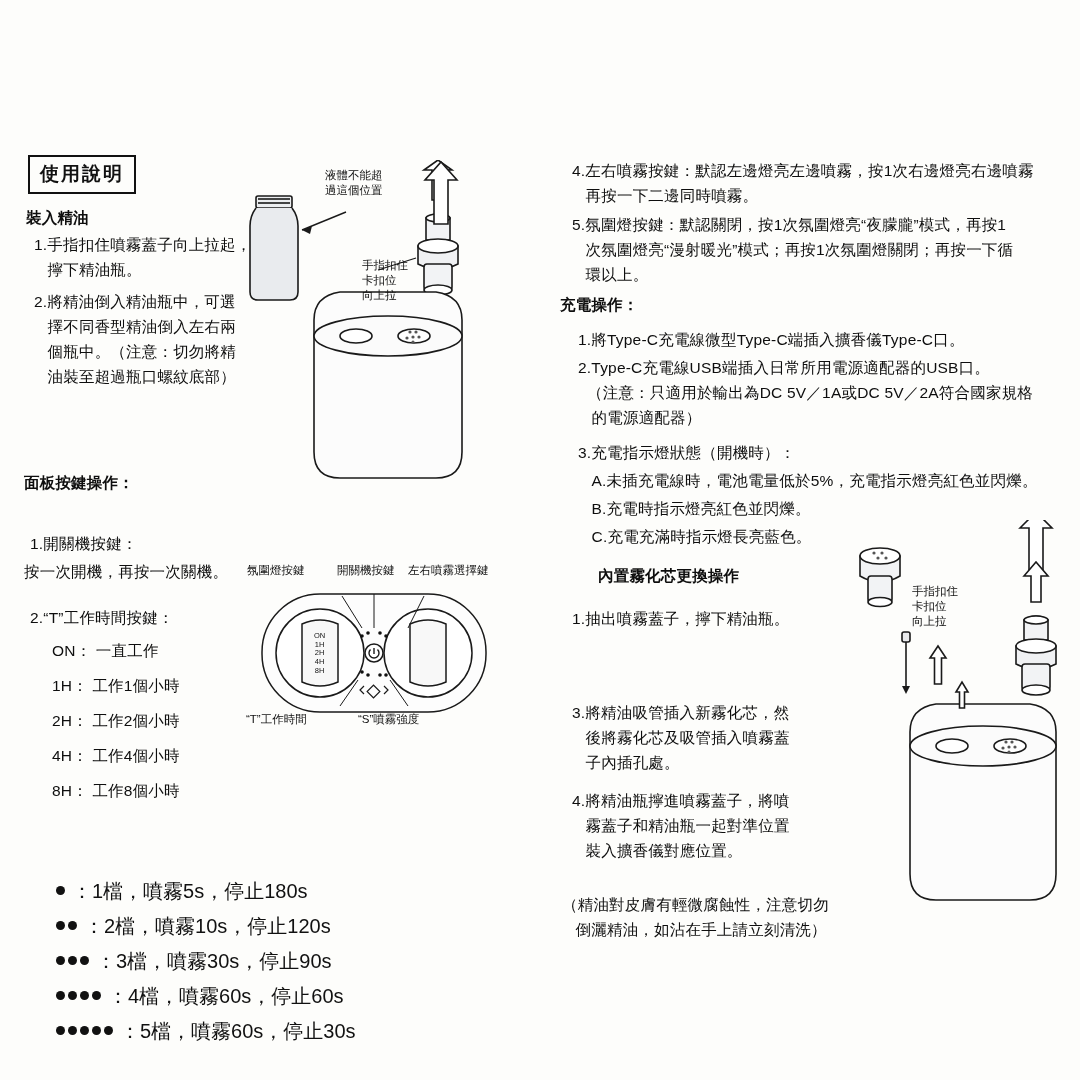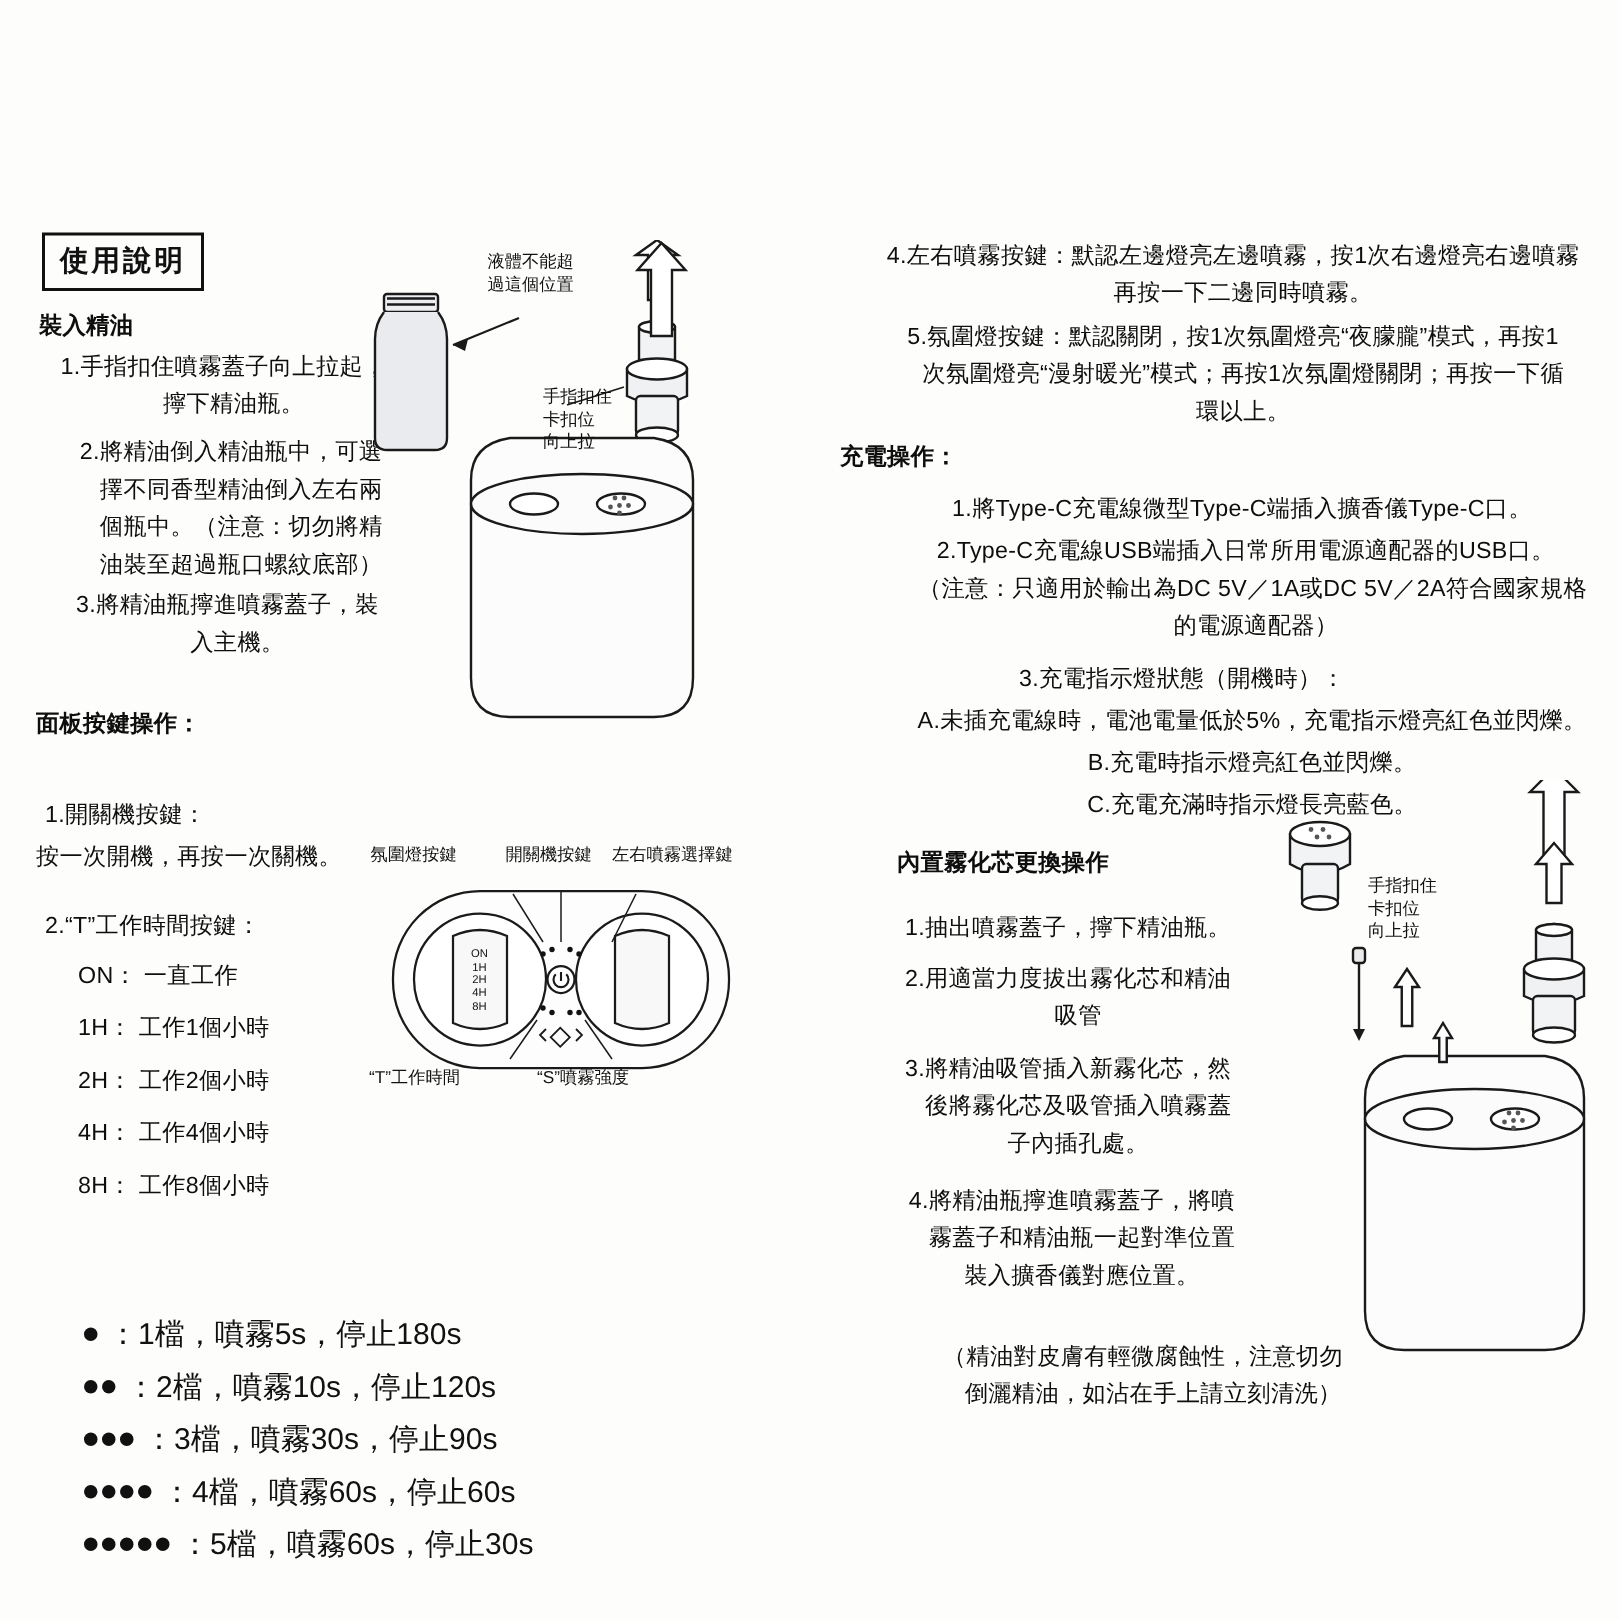--- a/index.html
+++ b/index.html
@@ -42,21 +42,20 @@
   }
 
   
   .txt {
     position: absolute;
     font-size: 15.5px;
     line-height: 1.62;
     letter-spacing: .2px;
     white-space: pre-wrap;
     color: #0e0e0e;
-    text-align: center;
   }
   .bold { font-weight: bold; }
 
   .title-box {
     position: absolute;
     left: 28px;
     top: 155px;
     border: 2px solid #111;
     padding: 4px 10px 5px 10px;
     font-size: 19px;
@@ -104,22 +103,20 @@
       <div class="title-box">使用說明</div>
 
       <div class="txt bold" style="left:26px; top:205px;">裝入精油</div>
 
       <div class="txt" style="left:34px; top:232px; width:230px;">1.手指扣住噴霧蓋子向上拉起，
    擰下精油瓶。</div>
       <div class="txt" style="left:34px; top:289px; width:240px;">2.將精油倒入精油瓶中，可選
    擇不同香型精油倒入左右兩
    個瓶中。（注意：切勿將精
    油裝至超過瓶口螺紋底部）</div>
-      <div class="txt" style="left:34px; top:391px; width:235px;">3.將精油瓶擰進噴霧蓋子，裝
-   入主機。</div>
 
       <div class="art" style="left:228px; top:160px;">
         <svg width="290" height="360" viewBox="0 0 290 360" fill="none" stroke="#1a1a1a" stroke-width="1.6">
 
           <rect x="28" y="36" width="36" height="12" rx="2" fill="#eceef0"></rect>
           <path d="M28 48 q-6 8 -6 18 v66 q0 8 8 8 h32 q8 0 8 -8 v-66 q0 -10 -6 -18" fill="#e9ebee"></path>
           <line x1="30" y1="39" x2="62" y2="39"></line>
           <line x1="30" y1="43" x2="62" y2="43"></line>
 
           <line x1="118" y1="52" x2="74" y2="70" stroke-width="1.4"></line>
@@ -250,22 +247,20 @@
   （注意：只適用於輸出為DC 5V／1A或DC 5V／2A符合國家規格
    的電源適配器）</div>
       <div class="txt" style="left:54px; top:440px; width:420px;">3.充電指示燈狀態（開機時）：</div>
       <div class="txt" style="left:54px; top:468px; width:500px;">   A.未插充電線時，電池電量低於5%，充電指示燈亮紅色並閃爍。</div>
       <div class="txt" style="left:54px; top:496px; width:500px;">   B.充電時指示燈亮紅色並閃爍。</div>
       <div class="txt" style="left:54px; top:524px; width:500px;">   C.充電充滿時指示燈長亮藍色。</div>
 
       <div class="txt bold" style="left:34px; top:563px;margin-left:40px;">內置霧化芯更換操作</div>
 
       <div class="txt" style="left:48px; top:606px; width:280px;">1.抽出噴霧蓋子，擰下精油瓶。</div>
-      <div class="txt" style="left:48px; top:640px; width:280px;">2.用適當力度拔出霧化芯和精油
-   吸管</div>
       <div class="txt" style="left:48px; top:700px; width:280px;">3.將精油吸管插入新霧化芯，然
    後將霧化芯及吸管插入噴霧蓋
    子內插孔處。</div>
       <div class="txt" style="left:48px; top:788px; width:285px;">4.將精油瓶擰進噴霧蓋子，將噴
    霧蓋子和精油瓶一起對準位置
    裝入擴香儀對應位置。</div>
 
       <div class="txt" style="left:38px; top:892px; width:400px;">（精油對皮膚有輕微腐蝕性，注意切勿
    倒灑精油，如沾在手上請立刻清洗）</div>
 

